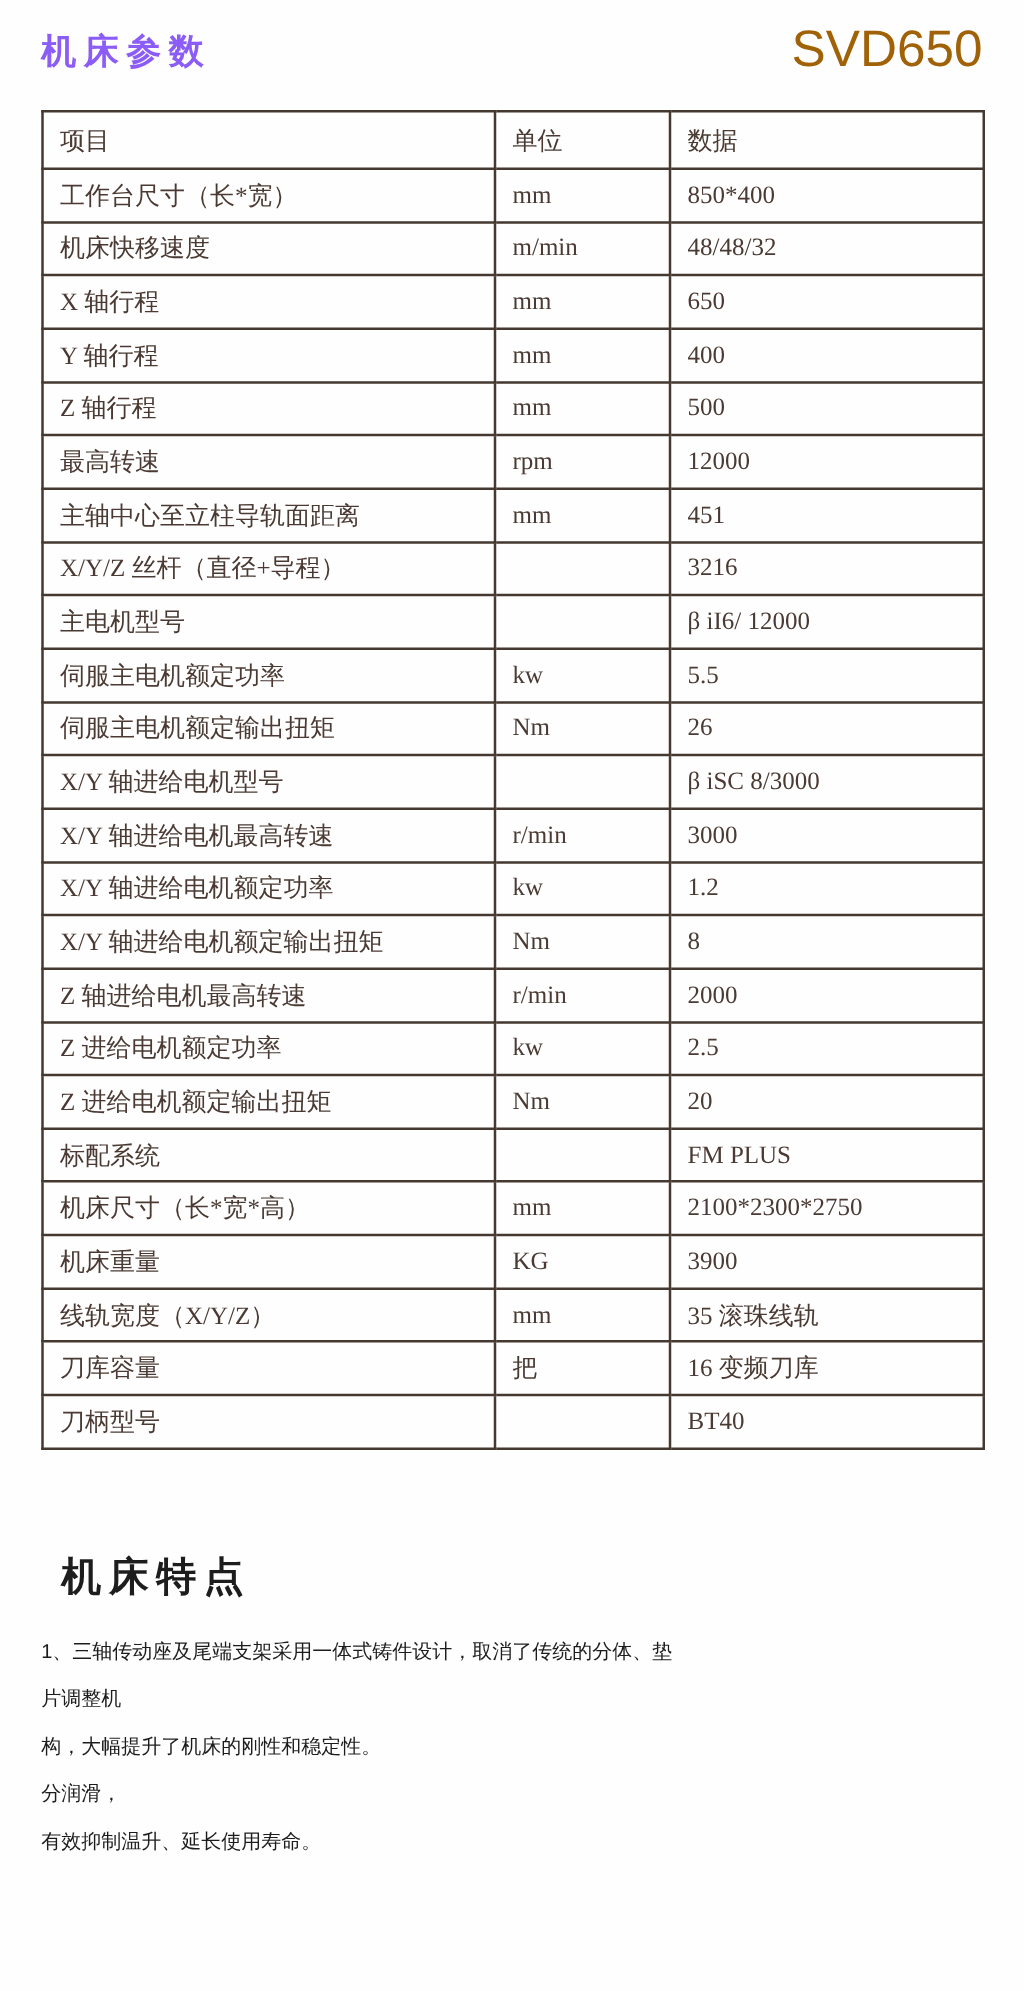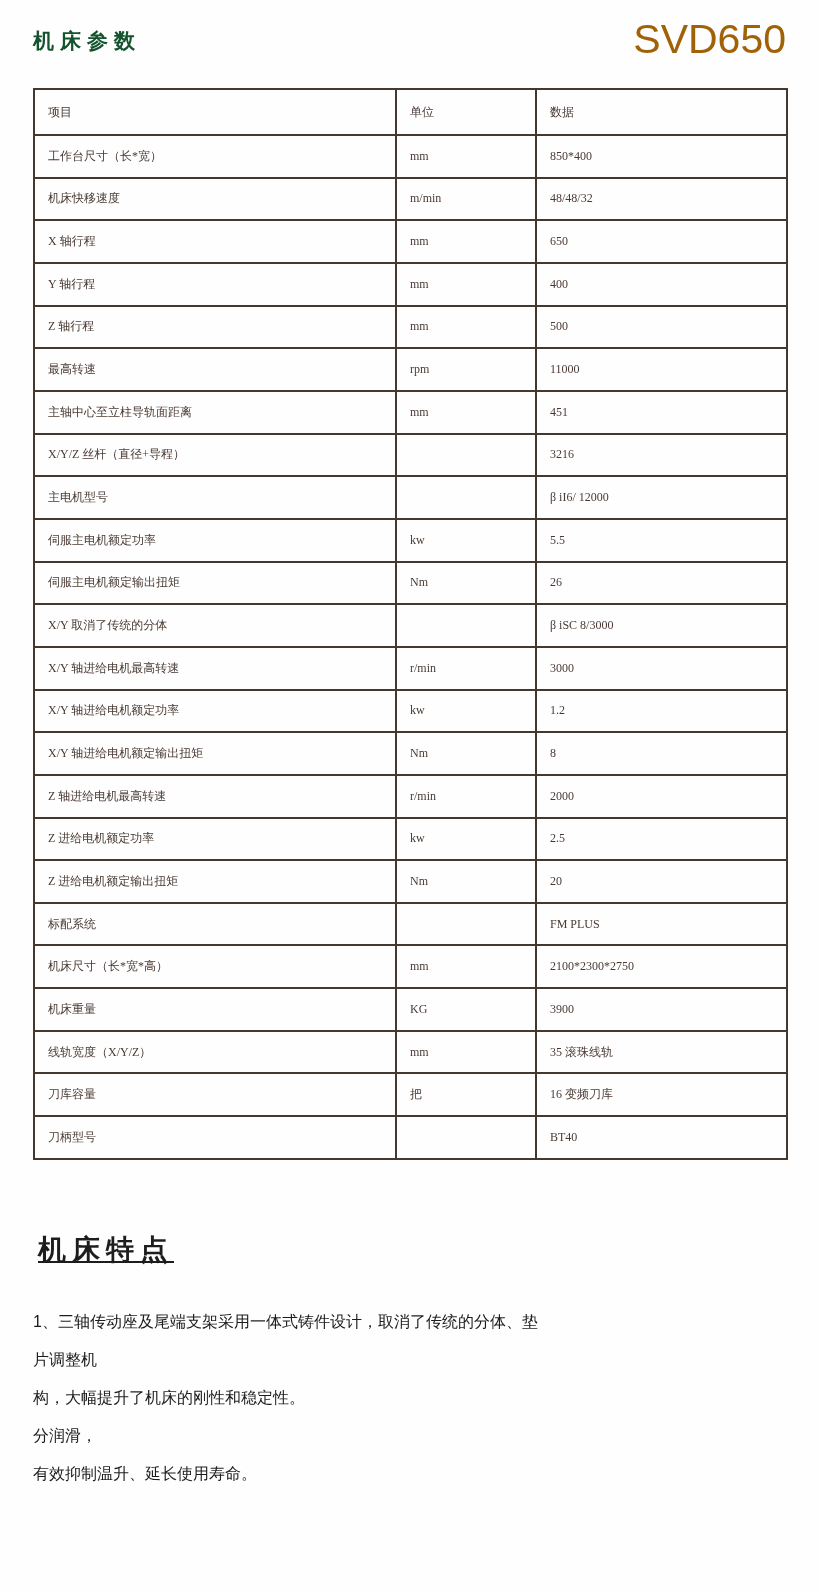--- a/index.html
+++ b/index.html
@@ -9,25 +9,25 @@
     height: 1593px;
     background: #fefefe;
     font-family: "Liberation Sans", sans-serif;
     overflow: hidden;
   }
   .page-title {
     position: absolute;
     left: 33px;
     top: 26px;
     margin: 0;
-    font-size: 21px;
+    font-size: 28px;
     line-height: 30px;
     font-weight: 700;
     letter-spacing: 6px;
-    color: #14532d;
+    color: #8b5cf6;
     font-family: "Liberation Sans", sans-serif;
   }
   .model-number {
     position: absolute;
     right: 33px;
     top: 17px;
     font-size: 41px;
     line-height: 44px;
     font-weight: 400;
     color: #a16207;
@@ -35,46 +35,45 @@
   }
   table.spec-table {
     position: absolute;
     left: 33px;
     top: 88px;
     width: 753px;
     height: 1072px;
     border-collapse: collapse;
     table-layout: fixed;
     font-family: "Liberation Serif", "DejaVu Serif", serif;
-    font-size: 12px;
+    font-size: 20px;
     color: #4a3a33;
   }
   table.spec-table th,
   table.spec-table td {
     border: 2px solid #443830;
     padding: 0 4px 0 13px;
     text-align: left;
     font-weight: 400;
     vertical-align: middle;
     white-space: nowrap;
     overflow: hidden;
   }
   table.spec-table thead tr { height: 46px; }
   .features-title {
     position: absolute;
     left: 33px;
     top: 1230px;
-    margin: 5px;
-    font-size: 28px;
+    margin: 16px;
+    font-size: 32px;
     line-height: 30px;
     font-weight: 700;
     letter-spacing: 6px;
     color: #1d1d1d;
     font-family: "Liberation Sans", sans-serif;
-    text-decoration: underline;
   }
   .features-text {
     position: absolute;
     left: 33px;
     top: 1303px;
     width: 762px;
     font-size: 16px;
     line-height: 38px;
     color: #1c1c1c;
     font-family: "Liberation Sans", sans-serif;
@@ -125,21 +124,21 @@
           <td>400</td>
         </tr>
         <tr>
           <td>Z 轴行程</td>
           <td>mm</td>
           <td>500</td>
         </tr>
         <tr>
           <td>最高转速</td>
           <td>rpm</td>
-          <td>11000</td>
+          <td>12000</td>
         </tr>
         <tr>
           <td>主轴中心至立柱导轨面距离</td>
           <td>mm</td>
           <td>451</td>
         </tr>
         <tr>
           <td>X/Y/Z 丝杆（直径+导程）</td>
           <td></td>
           <td>3216</td>
@@ -153,21 +152,21 @@
           <td>伺服主电机额定功率</td>
           <td>kw</td>
           <td>5.5</td>
         </tr>
         <tr>
           <td>伺服主电机额定输出扭矩</td>
           <td>Nm</td>
           <td>26</td>
         </tr>
         <tr>
-          <td>X/Y 取消了传统的分体</td>
+          <td>X/Y 轴进给电机型号</td>
           <td></td>
           <td>β iSC 8/3000</td>
         </tr>
         <tr>
           <td>X/Y 轴进给电机最高转速</td>
           <td>r/min</td>
           <td>3000</td>
         </tr>
         <tr>
           <td>X/Y 轴进给电机额定功率</td>

